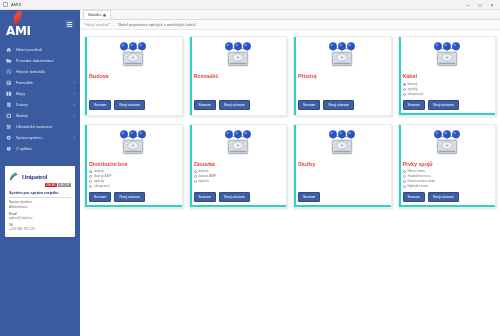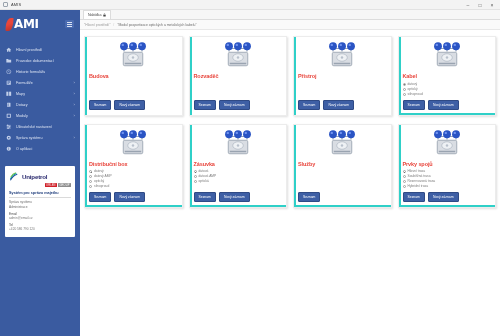--- a/index.html
+++ b/index.html
@@ -42,21 +42,21 @@
     width: 80px; flex: 0 0 80px;
     background: #3a5ba0;
     display: flex; flex-direction: column;
     overflow: hidden;
   }
   .brand {
     height: 28px;
     display: flex; align-items: center; justify-content: space-between;
     padding: 0 6px;
   }
-  .brand-logo { display: flex; align-items: center; }
+  .brand-logo { display: flex; align-items: center; flex-direction: column; }
   .brand-swoosh {
     width: 7px; height: 13px;
     background: linear-gradient(160deg,#e8463c 0%,#e8463c 45%,#b8312a 100%);
     border-radius: 60% 10% 55% 15%;
     margin-right: 1px;
     transform: skewX(-6deg);
   }
   .brand-text {
     color: #ffffff; font-weight: bold;
     font-size: 12px; letter-spacing: -.4px;

